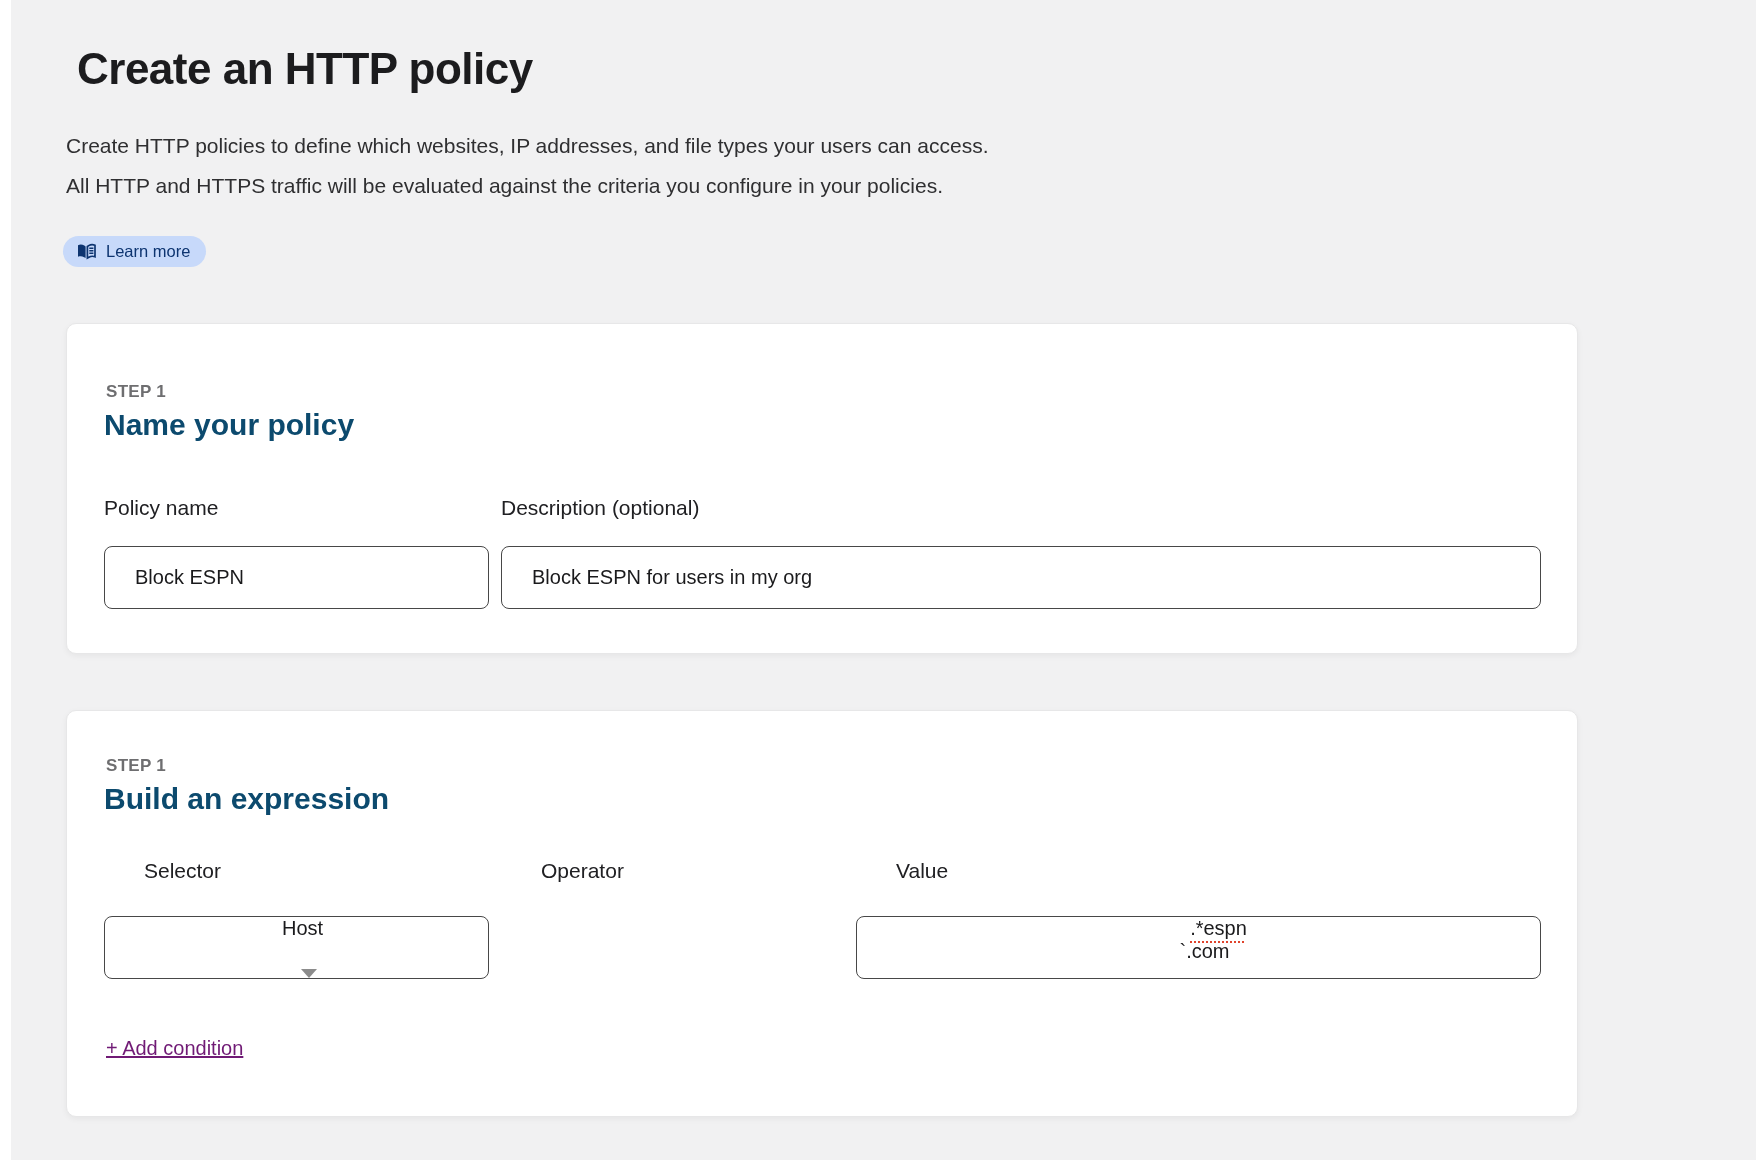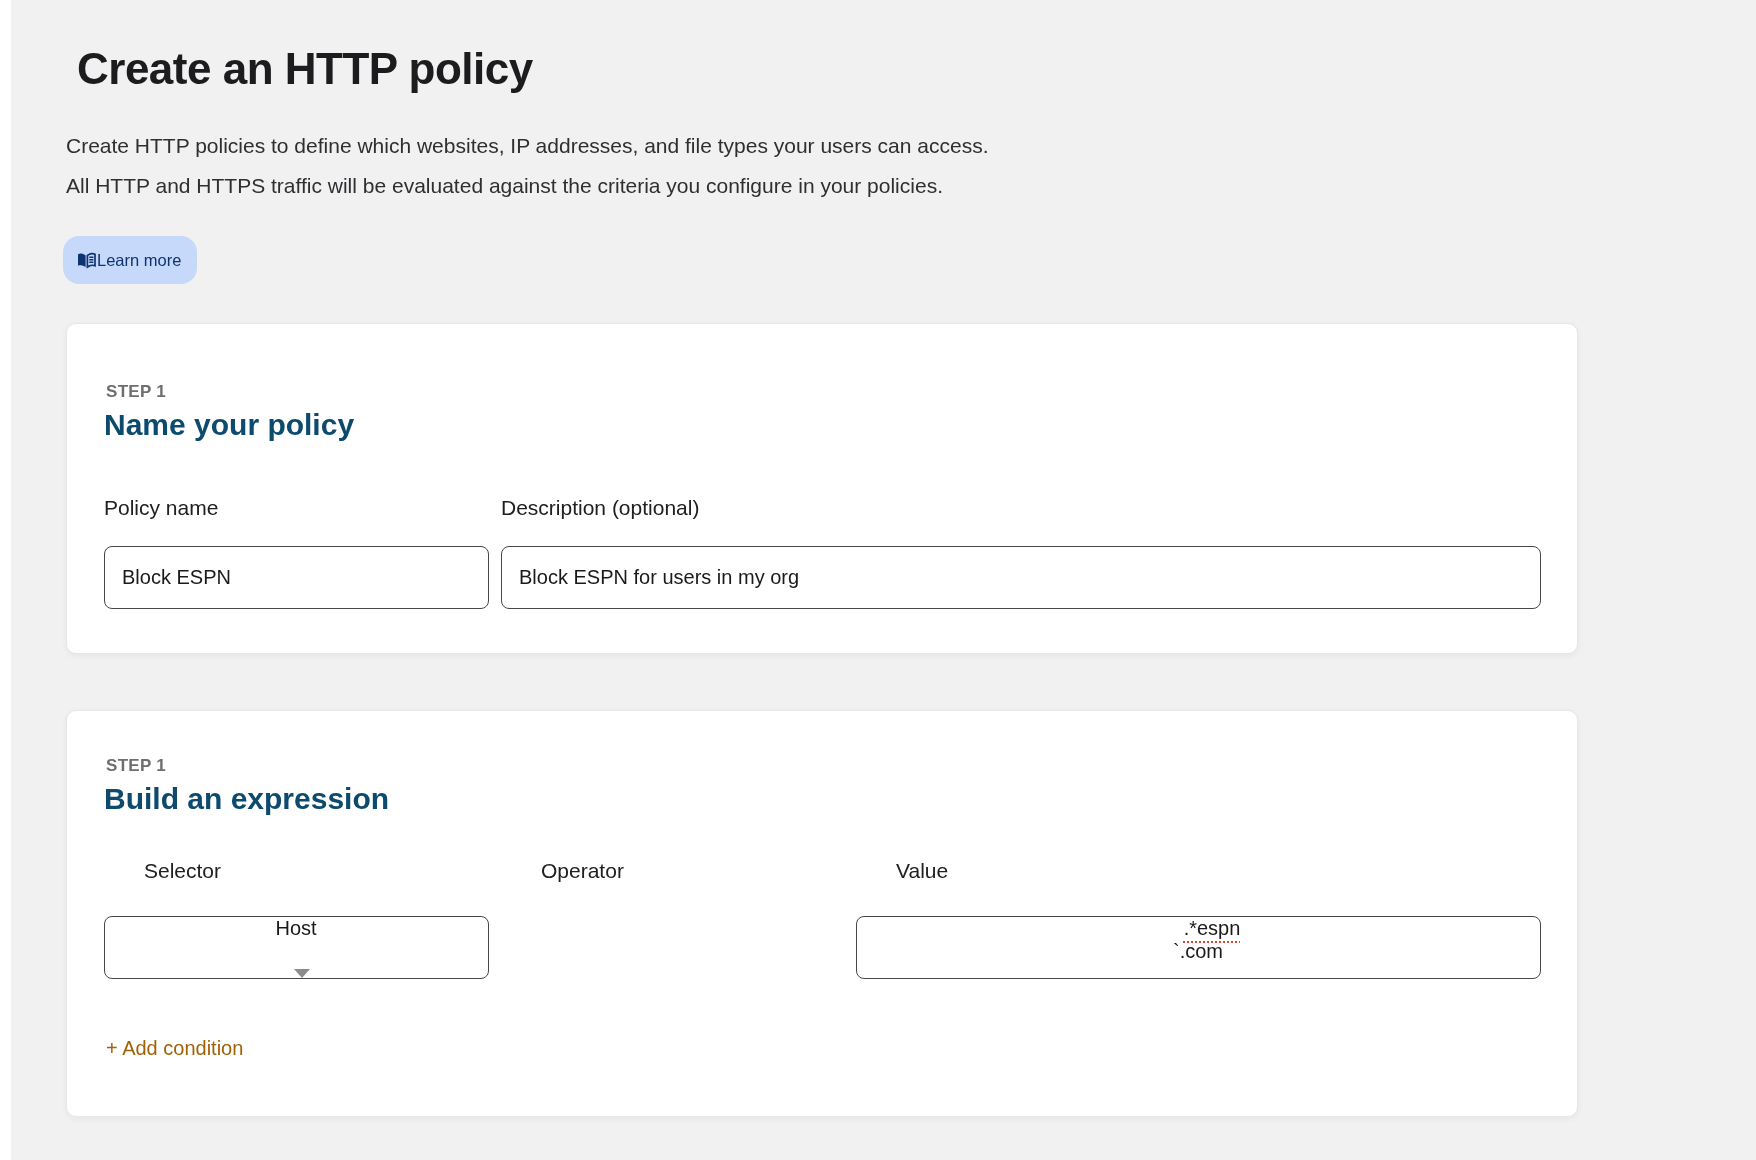--- a/index.html
+++ b/index.html
@@ -20,23 +20,23 @@
     position: absolute; left: 77px; top: 44px;
     font-size: 44px; font-weight: bold; letter-spacing: -0.5px;
     color: #1c1c1e;
   }
   .page-desc {
     position: absolute; left: 66px; top: 126px;
     font-size: 21px; line-height: 40px; color: #2f2f31;
   }
   .learn-more-pill {
     position: absolute; left: 63px; top: 236px;
-    height: 48px; padding: 0 16px 0 13px;
+    height: 31px; padding: 0 16px 0 13px;
     background: #c7d9fa; border-radius: 16px;
-    display: inline-flex; align-items: center; 
+    display: inline-flex; align-items: center; gap: 9px;
     cursor: pointer;
   }
   .learn-more-pill span.lbl {
     font-size: 16.5px; color: #0d3470;
   }
   
   .card {
     position: absolute; left: 66px; width: 1512px;
     background: #ffffff; border: 1px solid #e7e7e8; border-radius: 10px;
     box-shadow: 0 2px 6px rgba(0,0,0,0.05);
@@ -54,21 +54,21 @@
   .field-label {
     position: absolute;
     font-size: 21px; color: #202023;
   }
   .text-input, .select-box, .value-box {
     position: absolute; height: 63px;
     border: 1.5px solid #474747; border-radius: 8px;
     background: #ffffff;
     font-family: "Liberation Sans", sans-serif;
     font-size: 20px; color: #1a1a1c;
-    padding: 0 18px 0 17px;
+    padding: 0 18px 0 30px;
   }
   .text-input { width: 100%; }
   .select-box, .value-box {
     display: flex; align-items: center; flex-direction: column;
   }
   .select-box { justify-content: space-between; cursor: pointer; }
   .caret {
     width: 0; height: 0;
     border-left: 8px solid transparent;
     border-right: 8px solid transparent;
@@ -86,21 +86,21 @@
   .pos-input-row2 { top: 205px; }
   .input-wrap { position: absolute; height: 63px; }
   .flagged {
     text-decoration: underline dotted #e0442c;
     text-decoration-thickness: 2px;
     text-underline-offset: 6px;
     margin-left: 28px;
   }
   .add-condition {
     position: absolute; left: 39px; top: 326px;
-    font-size: 20px; color: #a16207; cursor: pointer;
+    font-size: 20px; color: #701a75; cursor: pointer; text-decoration: underline;
   }
 </style>
 </head>
 <body>
 
 <div class="left-strip"></div>
 
 <h1 class="page-title">Create an HTTP policy</h1>
 
 <div class="page-desc">

